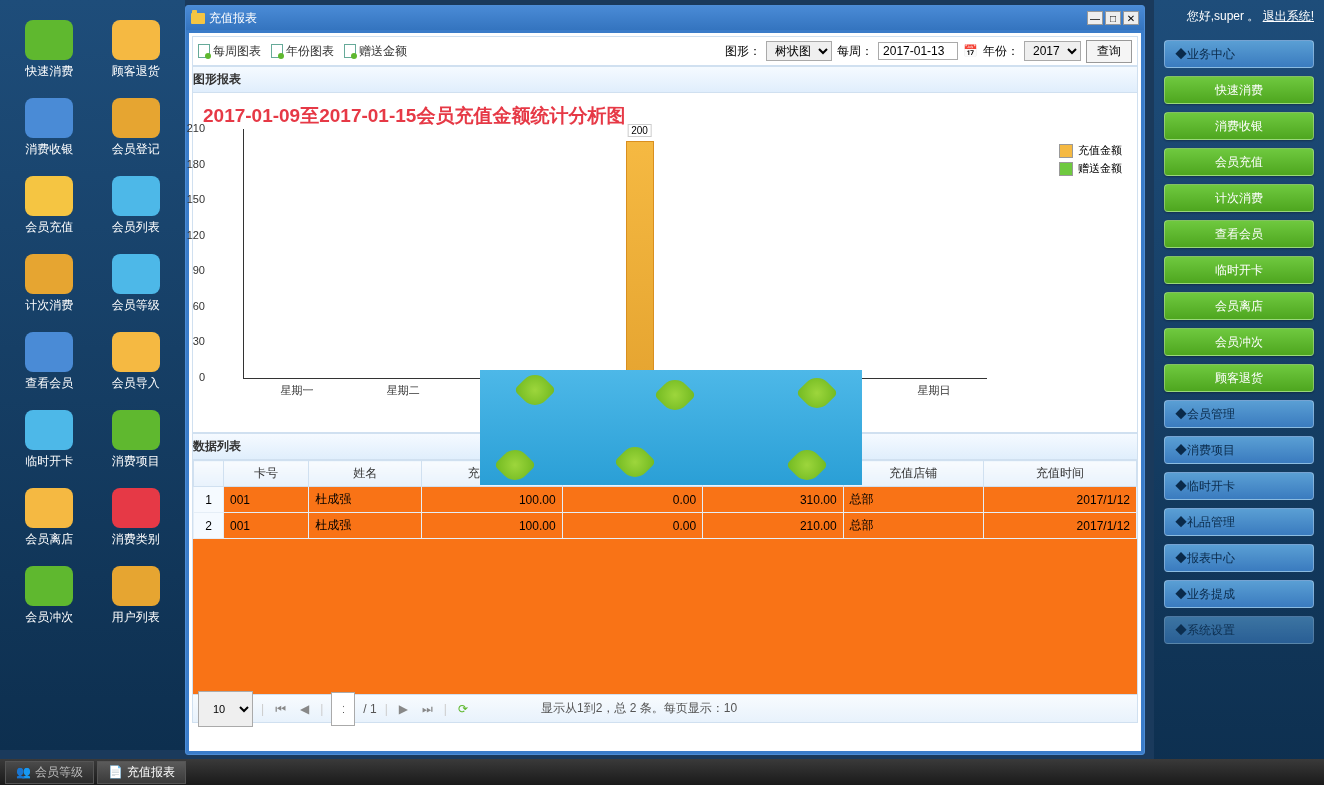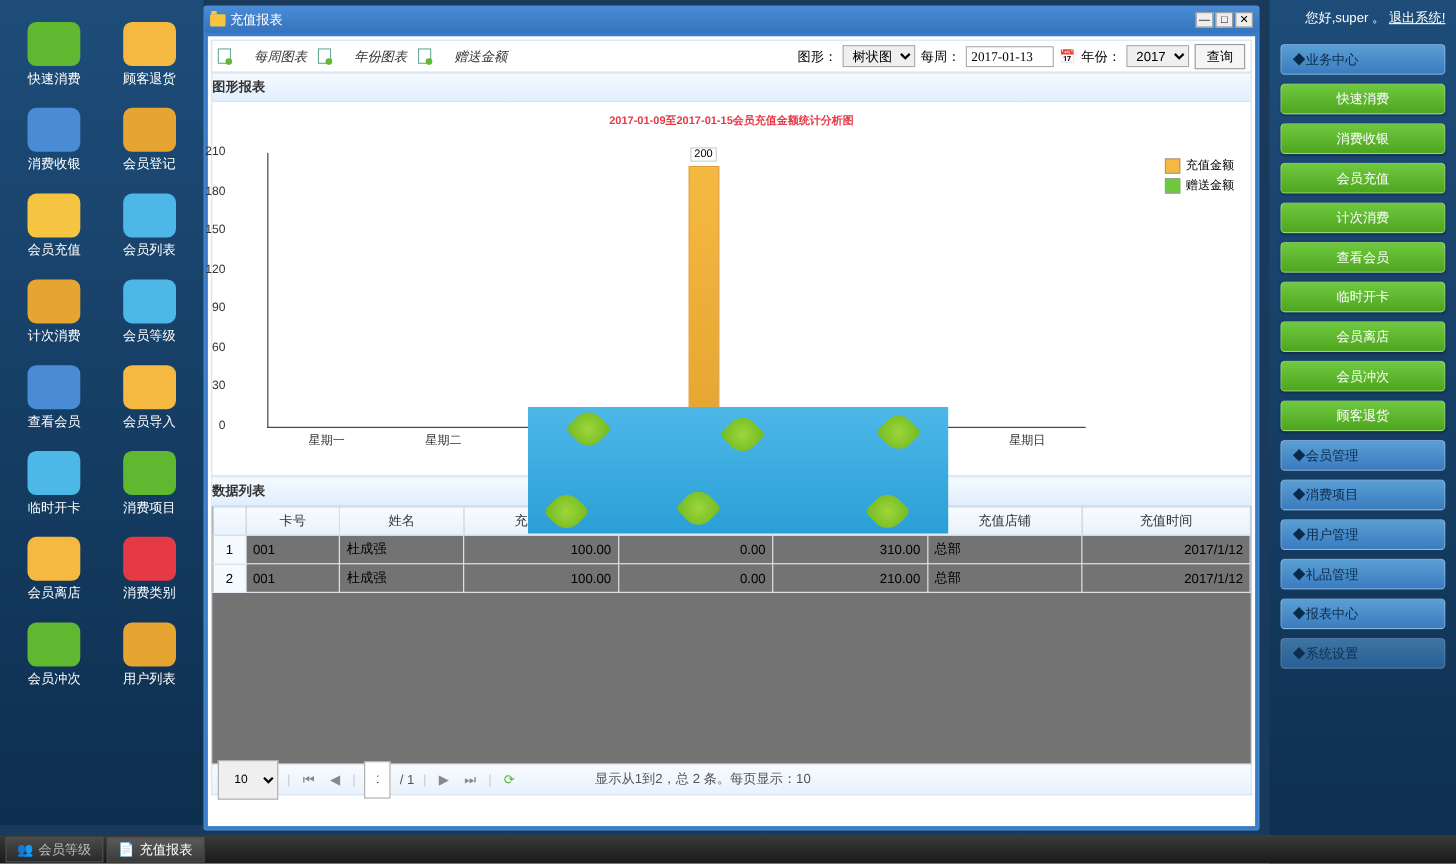--- a/index.html
+++ b/index.html
@@ -14,30 +14,30 @@
 
 
 .main-window { position: absolute; left: 185px; top: 5px; width: 960px; height: 750px; background: #3a7cc9; border: 1px solid #4d8dd6; border-radius: 3px; }
 .window-title { height: 24px; background: linear-gradient(to bottom, #4a8bd6, #3474bf); display: flex; align-items: center; padding: 0 5px; justify-content: space-between; }
 .title-left { display: flex; align-items: center; gap: 4px; color: #fff; font-size: 12px; }
 .window-btns { display: flex; gap: 2px; }
 .win-btn { width: 16px; height: 14px; background: #eee; border: 1px solid #999; font-size: 10px; cursor: pointer; display: flex; align-items: center; justify-content: center; }
 
 .window-body { background: #fff; margin: 3px; height: calc(100% - 30px); padding: 3px; }
 .toolbar { height: 30px; border: 1px solid #d0e0f0; background: #fff; display: flex; align-items: center; padding: 0 5px; gap: 10px; font-size: 12px; }
-.tb-item { display: flex; align-items: center; gap: 21px; cursor: pointer; color: #333; font-style: italic; }
+.tb-item { display: flex; align-items: center; gap: 3px; cursor: pointer; color: #333; }
 .tb-right { margin-left: auto; display: flex; align-items: center; gap: 5px; }
 .tb-right input, .tb-right select { font-size: 12px; padding: 1px 4px; border: 1px solid #aaa; }
 .query-btn { padding: 2px 10px; border: 1px solid #999; background: #f5f5f5; cursor: pointer; font-size: 12px; }
 
 .section-header { background: linear-gradient(to bottom, #f5faff, #e0eefc); border: 1px solid #d0e0f0; padding: 4px 0; font-size: 12px; color: #333; font-weight: bold; }
 
 
 .chart-container { border: 1px solid #d0e0f0; border-top: none; height: 340px; position: relative; background: #fff; padding: 10px; }
-.chart-title { text-align: center; color: #e63946; font-size: 10px; font-weight: bold; margin-bottom: 22px; }
+.chart-title { text-align: left; color: #e63946; font-size: 19px; font-weight: bold; margin-bottom: 0; }
 .chart-plot { position: relative; height: 250px; margin-left: 40px; margin-right: 140px; border-left: 1px solid #333; border-bottom: 1px solid #333; }
 .y-axis { position: absolute; left: -35px; top: 0; height: 100%; display: flex; flex-direction: column-reverse; justify-content: space-between; font-size: 11px; color: #333; }
 .y-tick { height: 0; position: relative; }
 .y-tick span { position: absolute; right: 4px; top: -7px; }
 .x-axis { position: absolute; bottom: -20px; left: 0; right: 0; display: flex; justify-content: space-around; font-size: 11px; color: #333; }
 .bar { position: absolute; bottom: 0; width: 28px; background: linear-gradient(to bottom, #f5b942, #e6a531); border: 1px solid #d98f1f; }
 .bar-label { position: absolute; top: -18px; left: 50%; transform: translateX(-50%); font-size: 10px; border: 1px solid #ccc; padding: 0 3px; background: #fff; }
 .legend { position: absolute; right: 15px; top: 50px; font-size: 11px; }
 .legend-item { display: flex; align-items: center; gap: 5px; margin-bottom: 3px; }
 .legend-swatch { width: 14px; height: 14px; border: 1px solid #999; }
@@ -45,21 +45,21 @@
 
 .overlay-banner { position: absolute; left: 480px; top: 370px; width: 382px; height: 115px; background: linear-gradient(to bottom, #4db8e8, #2a9fd6); z-index: 10; }
 .overlay-banner .leaf { position: absolute; width: 30px; height: 30px; background: radial-gradient(circle, #9dd63c, #6fb81f); border-radius: 50% 5px; transform: rotate(45deg); }
 
 
 .data-table { width: 100%; border-collapse: collapse; font-size: 12px; }
 .data-table th { background: linear-gradient(to bottom, #f8fbfe, #e8f2fc); border: 1px solid #d0e0f0; padding: 4px 6px; font-weight: normal; color: #333; }
 .data-table td { border: 1px solid #e5eef7; padding: 4px 6px; }
 .data-table td.num { text-align: right; }
 .data-table td.idx { text-align: center; background: #f5faff; }
-.table-wrap { border: 1px solid #d0e0f0; border-top: none; height: 235px; overflow: auto; background: #737373; }
+.table-wrap { border: 1px solid #d0e0f0; border-top: none; height: 235px; overflow: auto; background: #f97316; }
 
 
 .pagination { height: 28px; border: 1px solid #d0e0f0; border-top: none; background: linear-gradient(to bottom, #f8fbfe, #e8f2fc); display: flex; align-items: center; padding: 0 5px; gap: 8px; font-size: 12px; color: #555; }
 .pagination select, .pagination input { font-size: 11px; padding: 10px; border: 1px solid #aaa; }
 .pg-sep { color: #ccc; }
 .pg-btn { cursor: pointer; color: #888; padding: 0 3px; }
 .pg-info { margin-left: 62px; }
 
 
 .right-sidebar { position: absolute; right: 0; top: 0; width: 170px; height: 785px; background: linear-gradient(to bottom, #1e4d7a, #0d2f4f); padding: 8px 10px; }
@@ -175,21 +175,21 @@
           <span>年份图表</span>
         </div>
       <div class="tb-item">
           <div class="sheet-icon"></div>
           <span>赠送金额</span>
         </div>
       <div class="tb-right">
         <span>图形：</span>
         <select><option>树状图</option></select>
         <span>每周：</span>
-        <input type="text" style="width: 80px; font-family: Liberation Serif, serif;" value="2017-01-13">
+        <input type="text" style="width: 80px;" value="2017-01-13">
         <span style="color:#4a8bd6">📅</span>
         <span>年份：</span>
         <select><option>2017</option></select>
         <button class="query-btn">查询</button>
       </div>
     </div>
 
     <div class="section-header">图形报表</div>
     <div class="chart-container">
       <div class="chart-title">2017-01-09至2017-01-15会员充值金额统计分析图</div>
@@ -323,23 +323,24 @@
       <button class="menu-btn menu-green">消费收银</button>
       <button class="menu-btn menu-green">会员充值</button>
       <button class="menu-btn menu-green">计次消费</button>
       <button class="menu-btn menu-green">查看会员</button>
       <button class="menu-btn menu-green">临时开卡</button>
       <button class="menu-btn menu-green">会员离店</button>
       <button class="menu-btn menu-green">会员冲次</button>
       <button class="menu-btn menu-green">顾客退货</button>
       <button class="menu-btn menu-blue">◆会员管理</button>
       <button class="menu-btn menu-blue">◆消费项目</button>
-      <button class="menu-btn menu-blue">◆用户管理</button>
+      <button class="menu-btn menu-blue">◆临时开卡</button>
       <button class="menu-btn menu-blue">◆礼品管理</button>
       <button class="menu-btn menu-blue">◆报表中心</button>
+      <button class="menu-btn menu-blue">◆业务提成</button>
       <button class="menu-btn menu-blue" style="opacity: 0.6;">◆系统设置</button>
     </div>
 </div>
 
 <div class="taskbar">
   <div class="task-item">
     <span style="color:#f5c542">👥</span>
     <span>会员等级</span>
   </div>
   <div class="task-item active">

